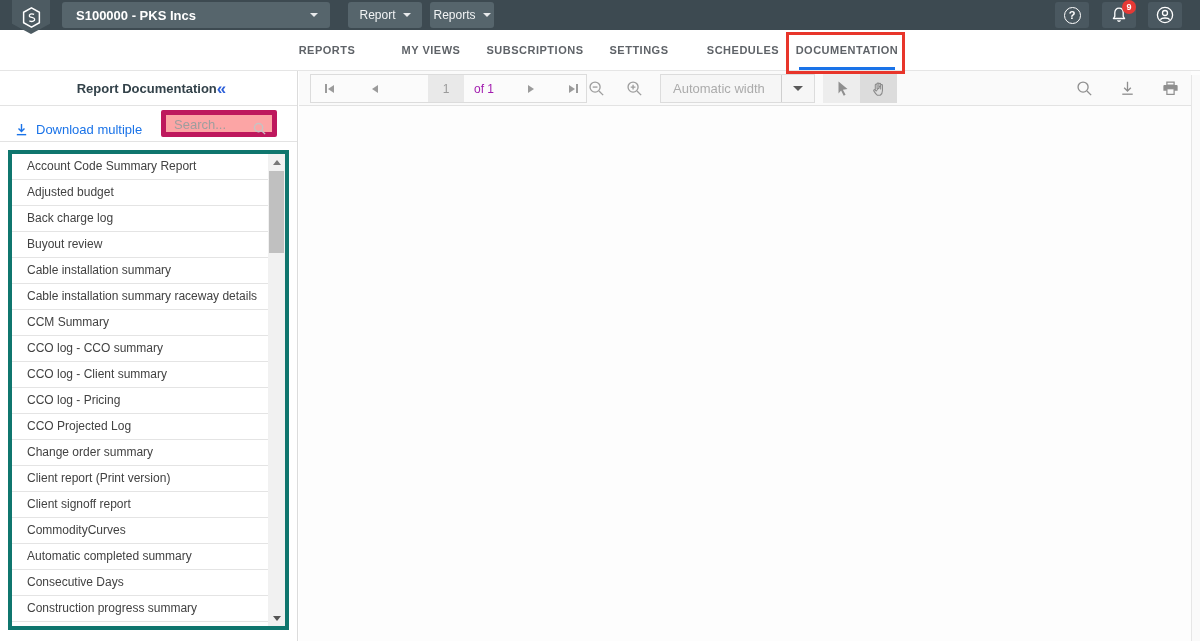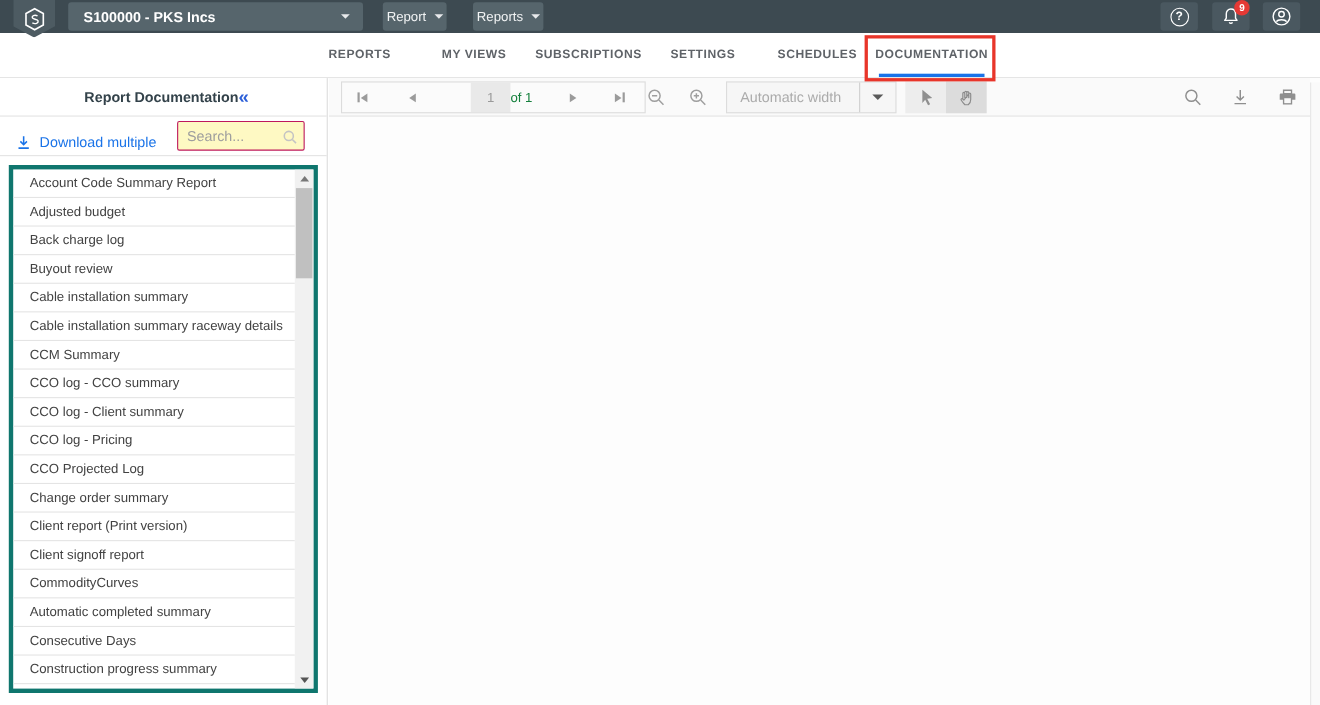--- a/index.html
+++ b/index.html
@@ -15,21 +15,21 @@
 
   
   .topbar{position:absolute;left:0;top:0;width:100%;height:30px;background:var(--topbar-bg);z-index:5;}
   .logo-badge{position:absolute;left:12px;top:0;width:38px;height:34px;background:#4d5b62;
     clip-path:polygon(0 0,100% 0,100% 70%,50% 100%,0 70%);display:flex;align-items:center;justify-content:center;}
   .proj-btn{position:absolute;left:62px;top:2px;width:268px;height:26px;background:#56656c;border-radius:3px;
     color:#fff;font-size:13px;font-weight:bold;display:flex;align-items:center;justify-content:space-between;
     padding:0 12px 0 14px;cursor:pointer;}
   .menu-btn{position:absolute;top:2px;height:26px;background:#56656c;border-radius:3px;color:#f2f4f5;
     font-size:12px;display:flex;align-items:center;justify-content:center;gap:7px;cursor:pointer;}
-  .menu-btn.report{left:348px;width:58px;}
+  .menu-btn.report{left:348px;width:74px;}
   .menu-btn.reports{left:430px;width:64px;}
   .caret{width:0;height:0;border-left:4px solid transparent;border-right:4px solid transparent;border-top:4px solid #e8eaec;}
   .top-icon-btn{position:absolute;top:2px;width:34px;height:26px;background:#4a5860;border-radius:3px;
     display:flex;align-items:center;justify-content:center;cursor:pointer;}
   .help-circle{width:17px;height:17px;border:1.4px solid #fff;border-radius:50%;color:#fff;font-size:11px;
     font-weight:bold;display:flex;align-items:center;justify-content:center;line-height:1;}
   .badge{position:absolute;left:1122px;top:0;min-width:14px;height:14px;padding:0 3px;border-radius:8px;
     background:var(--notification-badge);color:#fff;font-size:9px;font-weight:bold;display:flex;align-items:center;
     justify-content:center;z-index:7;}
 
@@ -46,21 +46,21 @@
 
   
   .sidebar{position:absolute;left:0;top:0;width:298px;height:100%;background:#fff;border-right:1px solid #dcdcdc;}
   .s-header{height:35px;border-bottom:1px solid #e3e3e3;display:flex;align-items:center;justify-content:center;
     padding:0 10px 0 16px;}
   .s-title{font-size:13px;font-weight:bold;color:#33424a;}
   .collapse{color:#2c5fd8;font-size:17px;font-weight:bold;cursor:pointer;line-height:1;}
   .s-actions{height:36px;border-bottom:1px solid #e3e3e3;position:relative;}
   .dl-link{position:absolute;left:14px;top:16px;display:flex;gap:7px;align-items:center;color:var(--accent-blue);
     font-size:13px;cursor:pointer;}
-  .search-box{position:absolute;right:20px;top:4px;width:116px;height:27px;border:1px solid #be185d;border-radius:2px;background:#fef9c3;}
+  .search-box{position:absolute;right:20px;top:4px;width:116px;height:27px;border:5px solid #be185d;border-radius:2px;background:#fca5a5;}
   .search-box input{width:100%;height:100%;border:none;outline:none;font-size:13px;padding:0 26px 0 8px;color:#555;
     font-family:"Liberation Sans",sans-serif;background:transparent;}
   .search-box input::placeholder{color:#9e9e9e;}
   .search-box svg{position:absolute;right:5px;top:6px;}
 
   .listbox{position:absolute;left:8px;top:79px;width:281px;height:480px;border:4px solid #0f766e;background:#fff;overflow:hidden;}
   .rows{position:absolute;left:0;top:0;width:calc(100% - 17px);}
   .row{height:26px;line-height:25px;border-bottom:1px solid #e4e4e4;padding-left:15px;font-size:12px;color:#424242;
     cursor:pointer;white-space:nowrap;overflow:hidden;}
   .sb{position:absolute;right:0;top:0;width:17px;height:100%;background:#f1f1f1;}
@@ -77,21 +77,21 @@
 
   .pager{position:absolute;left:11px;top:3px;width:277px;height:29px;background:#fbfbfb;border:1px solid #dcdcdc;
     display:flex;align-items:center;}
   .pg-btn{width:18px;height:18px;display:flex;align-items:center;justify-content:center;gap:1px;cursor:pointer;}
   .pg-first{margin-left:9px;} .pg-prev{margin-left:28px;} .pg-next{margin-left:28px;} .pg-last{margin-left:24px;}
   .bar-v{width:2px;height:9px;background:#9b9b9b;}
   .tri-l{width:0;height:0;border-top:4.5px solid transparent;border-bottom:4.5px solid transparent;border-right:6px solid #9b9b9b;}
   .tri-r{width:0;height:0;border-top:4.5px solid transparent;border-bottom:4.5px solid transparent;border-left:6px solid #9b9b9b;}
   .pg-num{margin-left:44px;width:36px;align-self:stretch;background:#e9e9e9;color:#9a9a9a;font-size:12px;
     display:flex;align-items:center;justify-content:center;cursor:text;}
-  .pg-of{font-size:12px;color:#15803d;}
+  .pg-of{margin-left:10px;font-size:12px;color:#a21caf;}
 
   .zoomers{position:absolute;left:288px;top:8px;display:flex;gap:19px;}
   .zoomers span{cursor:pointer;display:flex;}
 
   .width-select{position:absolute;left:361px;top:3px;width:155px;height:29px;background:#f6f6f6;border:1px solid #dcdcdc;
     display:flex;align-items:center;cursor:pointer;}
   .ws-label{flex:1;padding-left:12px;font-size:13px;color:#ababab;white-space:nowrap;overflow:hidden;}
   .ws-caret{width:33px;height:100%;border-left:1px solid #cfcfcf;display:flex;align-items:center;justify-content:center;}
   .ws-caret i{width:0;height:0;border-left:5px solid transparent;border-right:5px solid transparent;border-top:5px solid #5a5a5a;}
 

